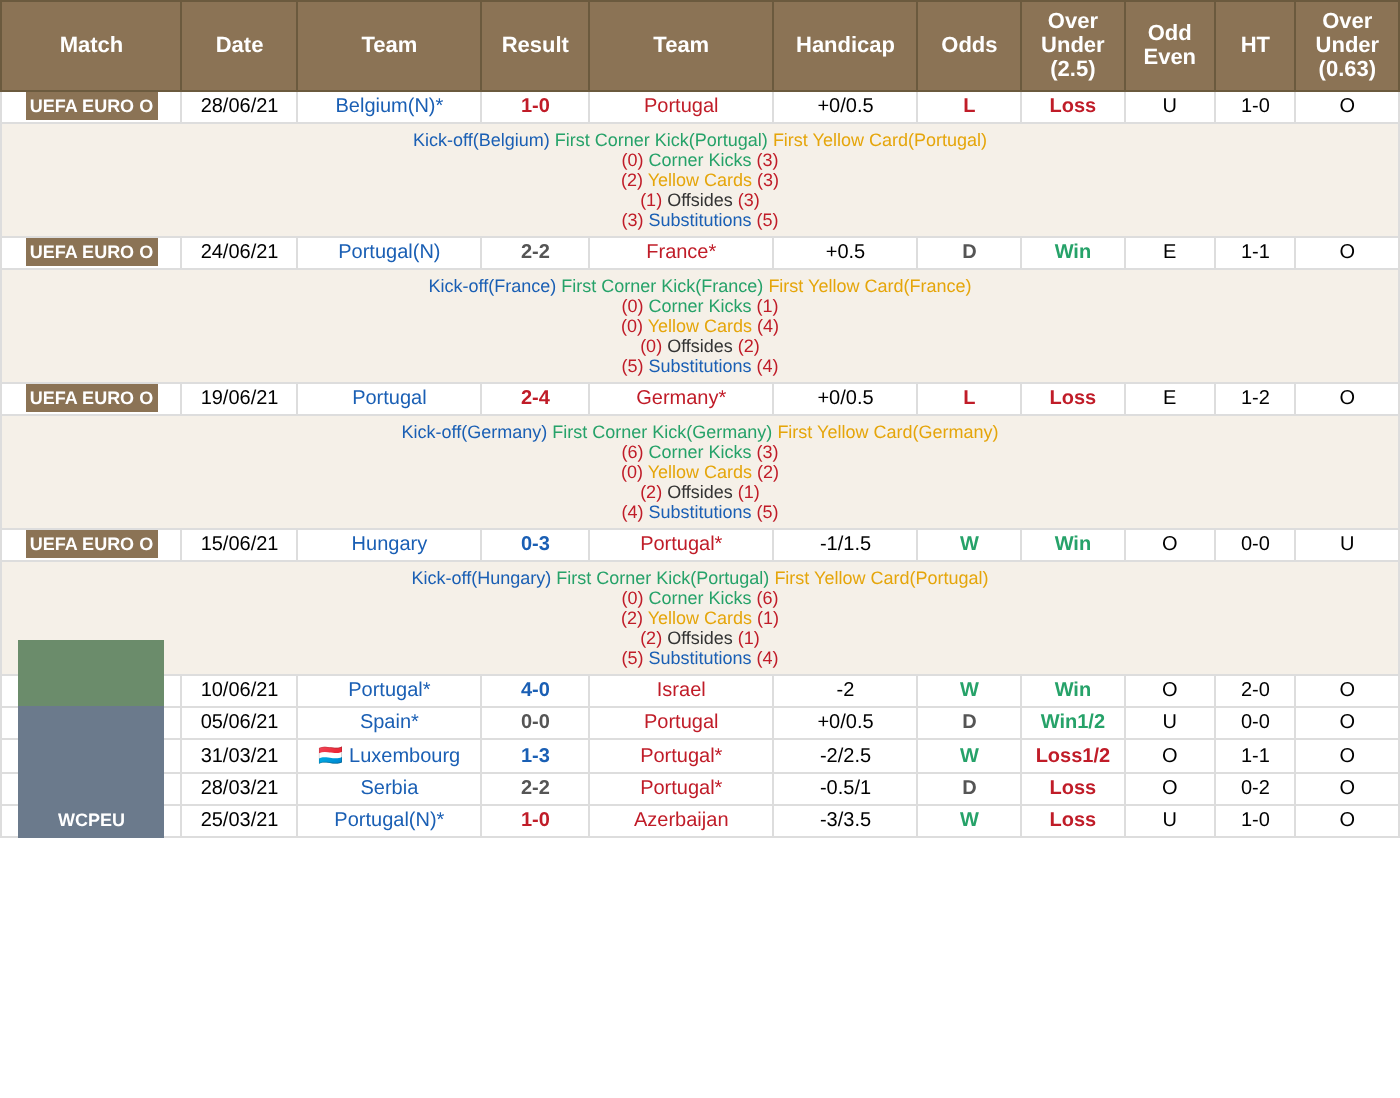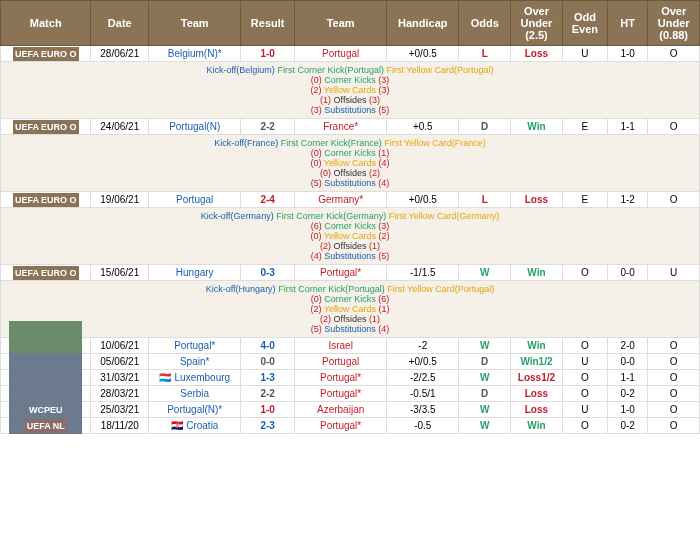--- a/index.html
+++ b/index.html
@@ -54,21 +54,21 @@
       <th style="width:55px">Match</th>
       <th style="width:50px">Date</th>
       <th style="width:80px">Team</th>
       <th style="width:35px">Result</th>
       <th style="width:80px">Team</th>
       <th style="width:55px">Handicap</th>
       <th style="width:45px">Odds</th>
       <th style="width:40px">Over Under (2.5)</th>
       <th style="width:35px">Odd Even</th>
       <th style="width:35px">HT</th>
-      <th style="width:40px">Over Under (0.88)</th>
+      <th style="width:40px">Over Under (0.63)</th>
     </tr>
   </thead>
   <tbody id="match-tbody">
   <tr class="match-row">
     <td><span class="uefa-label">UEFA EURO O</span></td>
     <td>28/06/21</td>
     <td class="blue">Belgium(N)*</td>
     <td class="result-red">1-0</td>
     <td class="red">Portugal</td>
     <td>+0/0.5</td>
@@ -187,27 +187,14 @@
     <td class="blue">Portugal(N)*</td>
     <td class="result-red">1-0</td>
     <td class="red">Azerbaijan</td>
     <td>-3/3.5</td>
     <td class="win">W</td>
     <td class="loss">Loss</td>
     <td>U</td>
     <td>1-0</td>
     <td>O</td>
   </tr>
-      <tr class="match-row">
-    <td><span class="uefanl-label">UEFA NL</span></td>
-    <td>18/11/20</td>
-    <td class="blue">🇭🇷 Croatia</td>
-    <td class="result-blue">2-3</td>
-    <td class="red">Portugal*</td>
-    <td>-0.5</td>
-    <td class="win">W</td>
-    <td class="win">Win</td>
-    <td>O</td>
-    <td>0-2</td>
-    <td>O</td>
-  </tr>
     </tbody>
 </table>
 
 </body></html>

